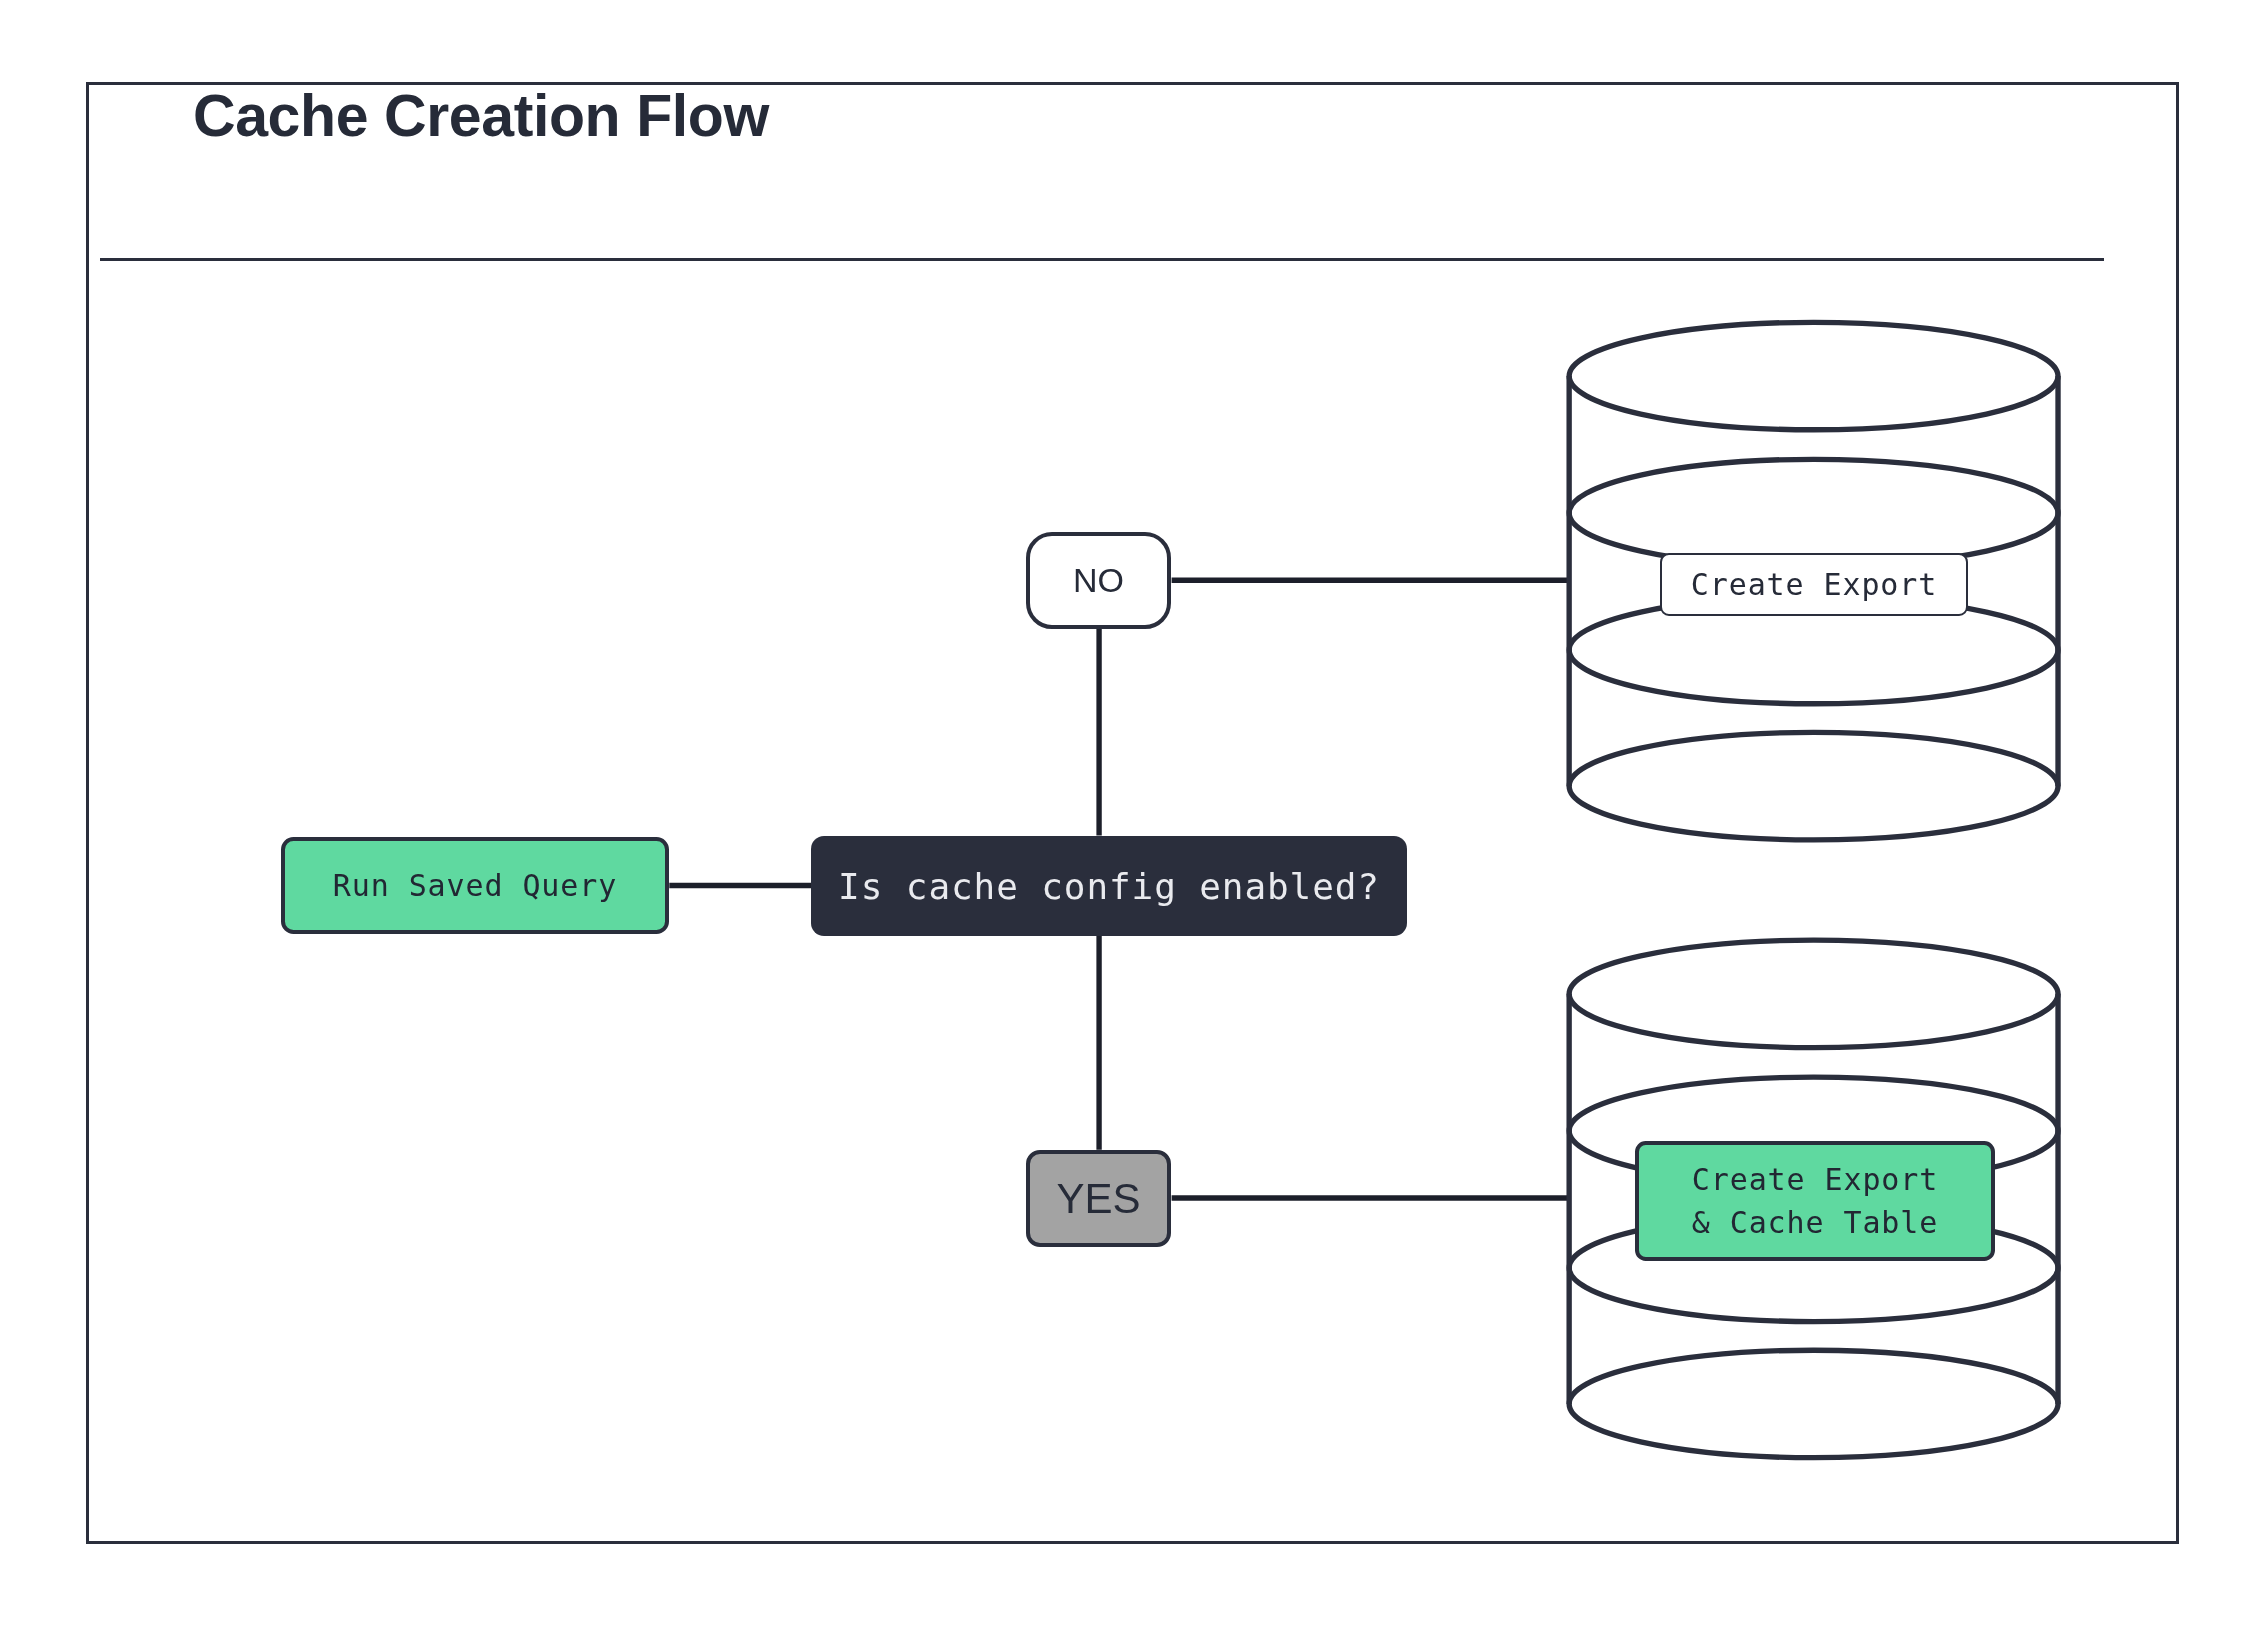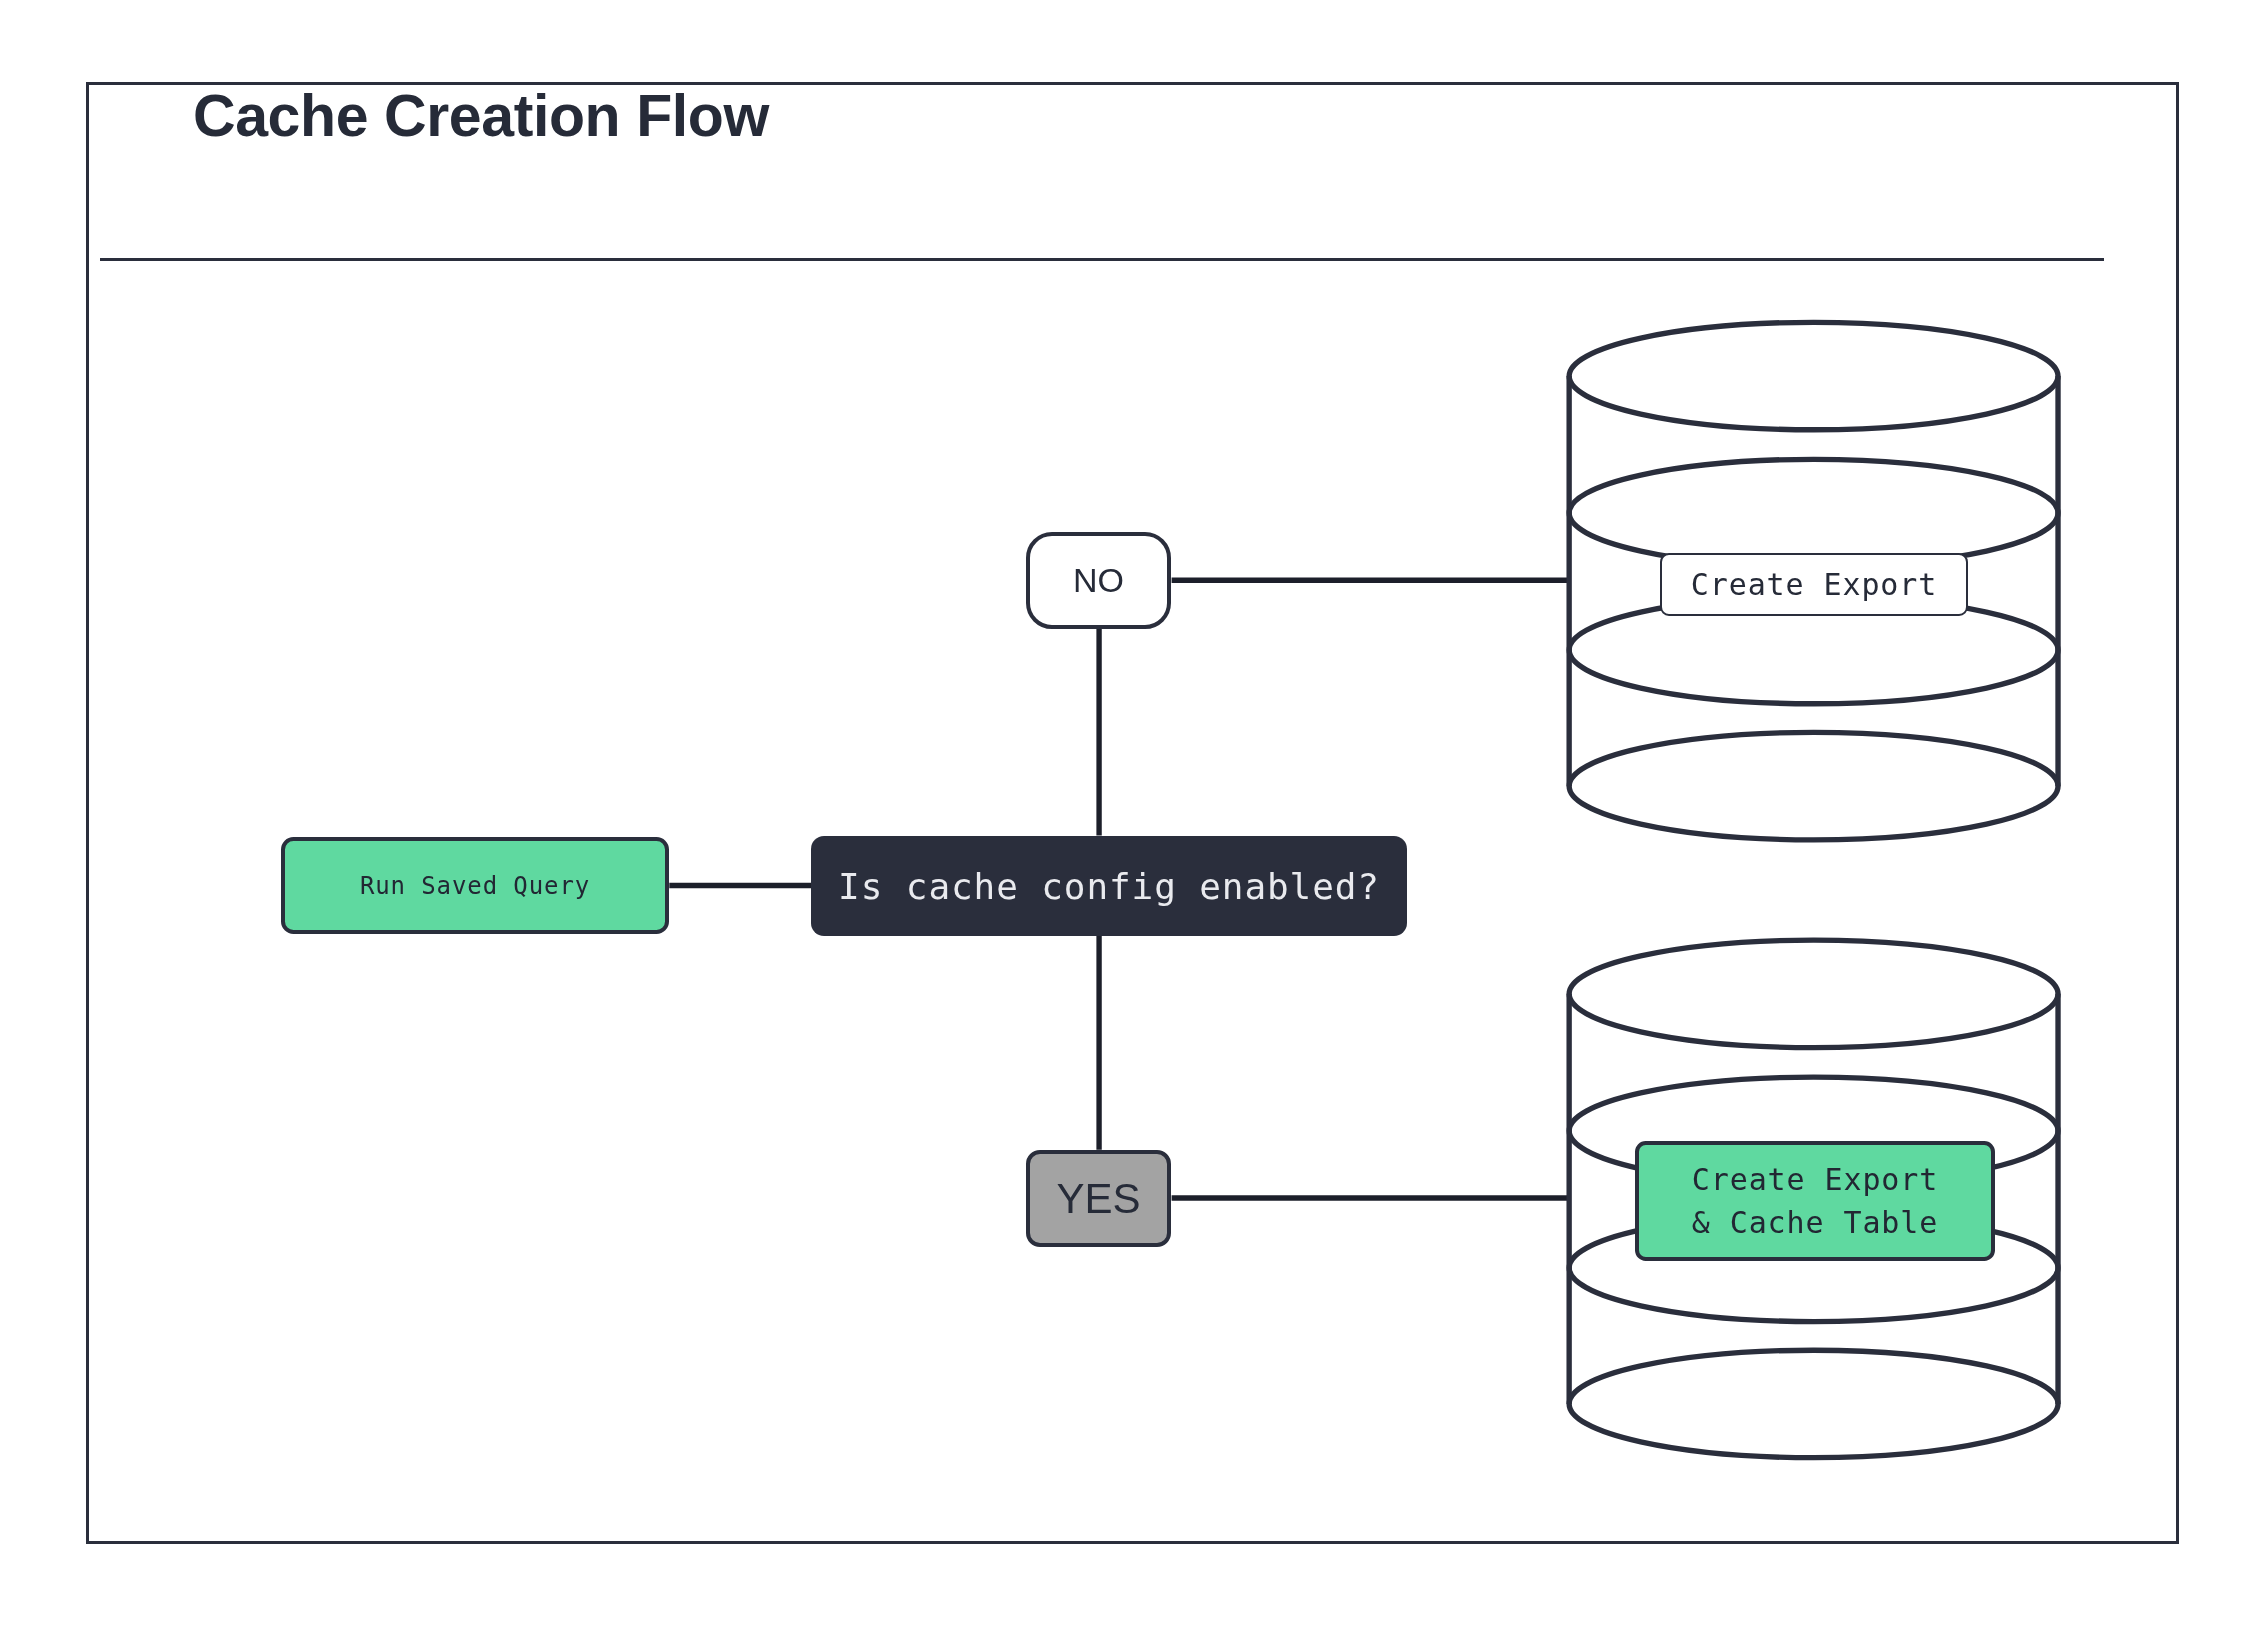--- a/index.html
+++ b/index.html
@@ -82,21 +82,21 @@
 
   
   #node-run-saved-query {
     left: 281px;
     top: 837px;
     width: 388px;
     height: 97px;
     background: #5fd9a0;
     border: 4.5px solid #2a2e3c;
     color: #222733;
-    font-size: 24px;
+    font-size: 30px;
     letter-spacing: 0.9px;
   }
 
   
   #node-decision {
     left: 811px;
     top: 836px;
     width: 596px;
     height: 100px;
     background: #2a2e3c;

